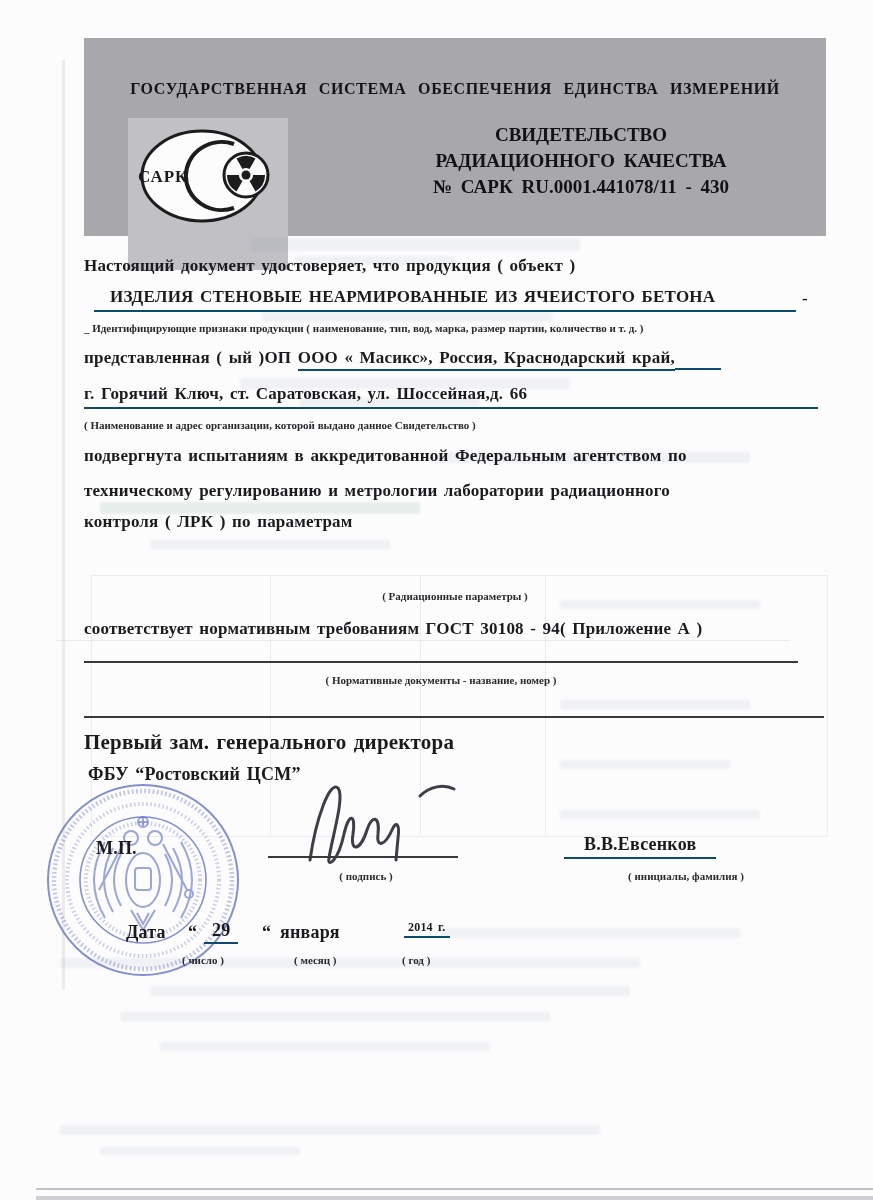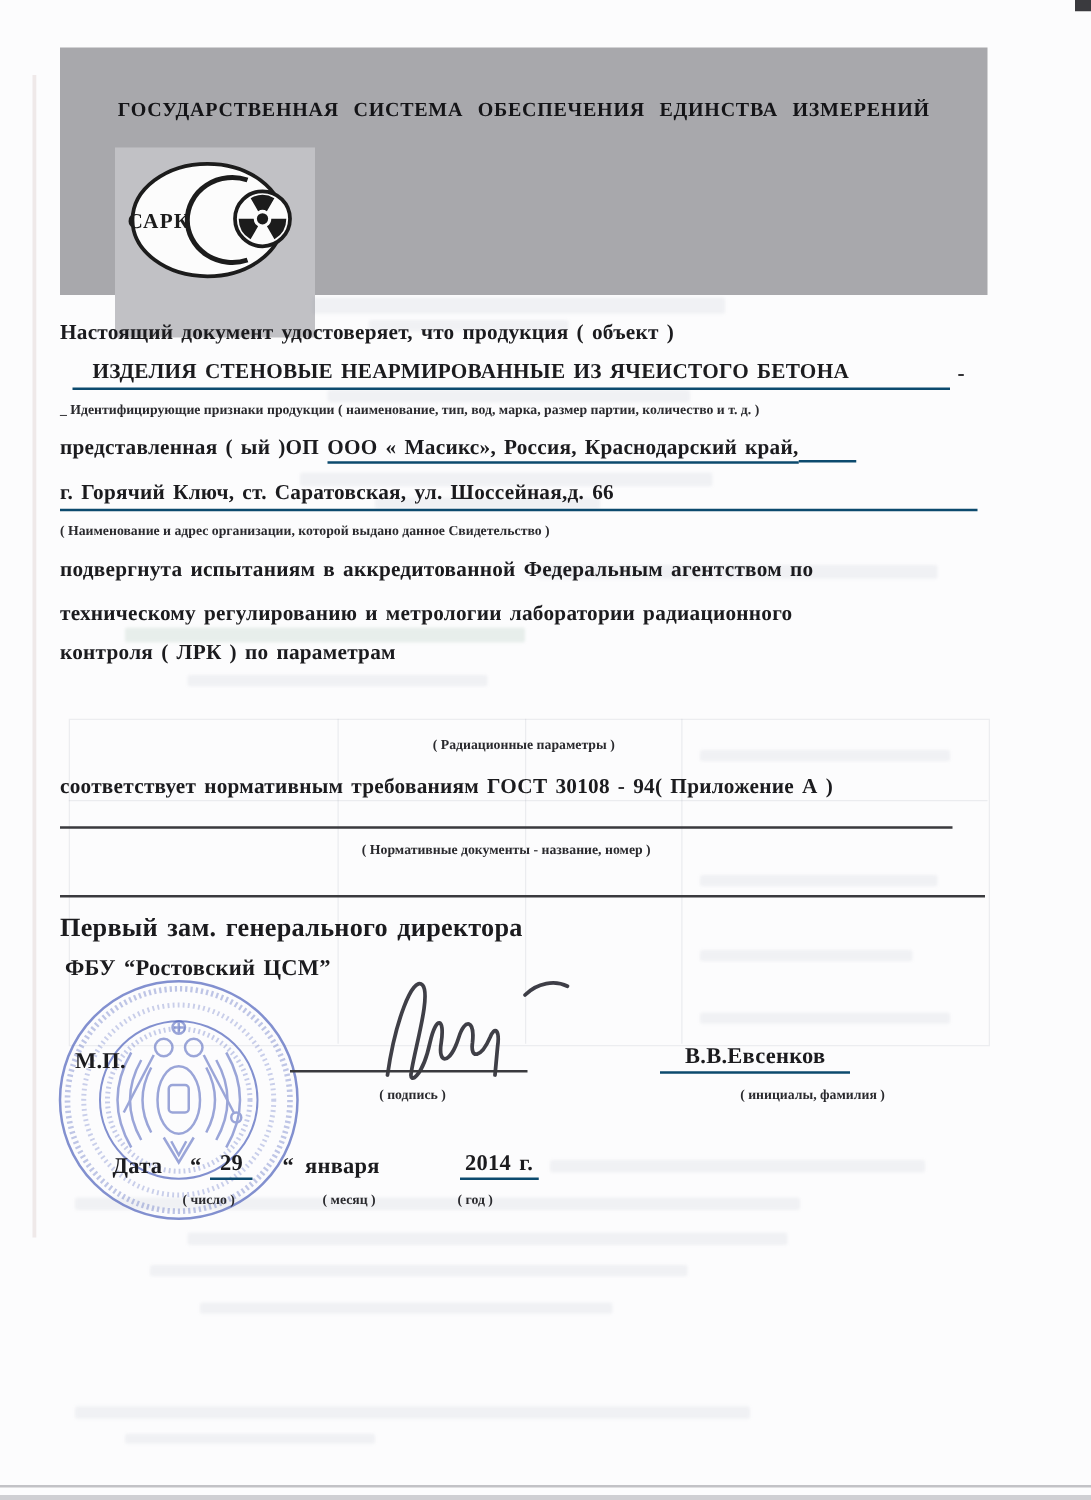--- a/index.html
+++ b/index.html
@@ -1,18 +1,18 @@
 <!DOCTYPE html>
 <html><head>
 <meta charset="utf-8">
 <style>
   html,body{margin:0;padding:0;background:#e8e8ea;}
   #page{position:relative;width:873px;height:1200px;background:#fcfcfd;overflow:hidden;
         font-family:"Liberation Serif","DejaVu Serif",serif;color:#1b1b1e;}
-  .abs{position:absolute;}
+  .abs{position:absolute;margin-left:36px;}
   .body-line{font-size:17px;font-weight:bold;letter-spacing:.2px;word-spacing:2px;white-space:nowrap;}
   .small-cap{font-size:11px;font-weight:bold;color:#2a2a2e;white-space:nowrap;}
   .u2{border-bottom:2px solid #0c4a6e;}
   .rule{border-top:2px solid #3a3a3e;height:0;}
   .ghost{position:absolute;background:rgba(125,135,152,.09);border-radius:2px;filter:blur(1.2px);}
   .ghost-green{background:rgba(95,145,115,.13);}
   .ghost-line{position:absolute;background:rgba(140,148,162,.15);}
   #band{left:48px;top:38px;width:742px;height:198px;background:#a8a8ac;}
   #gsi{left:48px;top:80px;width:742px;text-align:center;font-size:16px;font-weight:bold;
        letter-spacing:.6px;word-spacing:7px;color:#141417;}
@@ -45,20 +45,25 @@
         <g fill="#1c1c1c">
           <path d="M -3.5,-6.1 L -9.5,-16.5 A 19,19 0 0 1 9.5,-16.5 L 3.5,-6.1 A 7,7 0 0 0 -3.5,-6.1 Z"></path>
           <path d="M -3.5,-6.1 L -9.5,-16.5 A 19,19 0 0 1 9.5,-16.5 L 3.5,-6.1 A 7,7 0 0 0 -3.5,-6.1 Z" transform="rotate(120)"></path>
           <path d="M -3.5,-6.1 L -9.5,-16.5 A 19,19 0 0 1 9.5,-16.5 L 3.5,-6.1 A 7,7 0 0 0 -3.5,-6.1 Z" transform="rotate(240)"></path>
         </g>
       </g>
       <text x="10" y="64" font-size="17" font-weight="bold" fill="#1c1c1c" letter-spacing="1">САРК</text>
     </svg>
   </div>
 
+  <div id="cert-title" class="abs">
+    <div>СВИДЕТЕЛЬСТВО</div>
+    <div>РАДИАЦИОННОГО  КАЧЕСТВА</div>
+    <div>№ САРК RU.0001.441078/11 - 430</div>
+  </div>
 
   <div class="ghost" style="left:250px;top:238px;width:330px;height:13px;"></div>
   <div class="ghost" style="left:295px;top:256px;width:160px;height:9px;"></div>
   <div class="ghost" style="left:262px;top:312px;width:290px;height:10px;"></div>
   <div class="ghost" style="left:240px;top:378px;width:330px;height:11px;"></div>
   <div class="ghost" style="left:300px;top:398px;width:180px;height:9px;"></div>
   <div class="ghost" style="left:430px;top:452px;width:320px;height:11px;"></div>
   <div class="ghost ghost-green" style="left:100px;top:502px;width:320px;height:12px;"></div>
   <div class="ghost" style="left:150px;top:540px;width:240px;height:9px;"></div>
 
@@ -155,19 +160,19 @@
   <div class="abs body-line u2" style="left:528px;top:834px;font-size:18px;padding:0 20px 2px 20px;">В.В.Евсенков</div>
 
   <div class="abs small-cap" style="left:250px;top:870px;width:160px;text-align:center;">( подпись )</div>
   <div class="abs small-cap" style="left:560px;top:870px;width:180px;text-align:center;">( инициалы, фамилия )</div>
 
   <div class="abs body-line" style="left:90px;top:922px;font-size:18px;">Дата</div>
   <div class="abs body-line" style="left:152px;top:922px;font-size:18px;">“</div>
   <div class="abs body-line u2" style="left:168px;top:920px;font-size:18px;padding:0 8px 1px 8px;text-align:right;">29</div>
   <div class="abs body-line" style="left:226px;top:922px;font-size:18px;">“</div>
   <div class="abs body-line" style="left:244px;top:922px;font-size:18px;">января</div>
-  <div class="abs body-line u2" style="left:368px;top:920px;font-size:18px;padding:0 4px 1px 4px;">2014 г.</div>
+  <div class="abs body-line u2" style="left:368px;top:920px;font-size:12px;padding:0 4px 1px 4px;">2014 г.</div>
 
   <div class="abs small-cap" style="left:146px;top:954px;">( число )</div>
   <div class="abs small-cap" style="left:258px;top:954px;">( месяц )</div>
   <div class="abs small-cap" style="left:366px;top:954px;">( год )</div>
 
 </div>
 
 </body></html>

